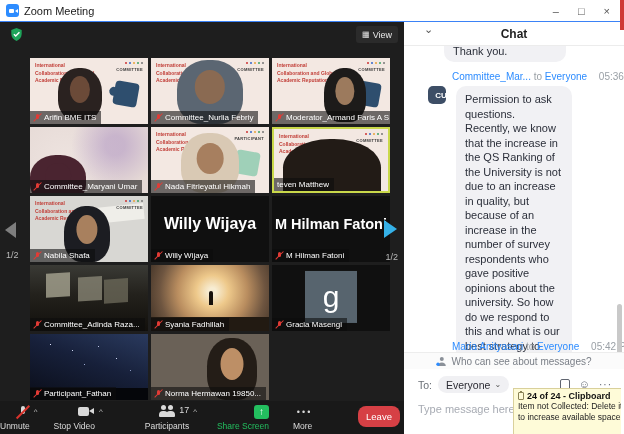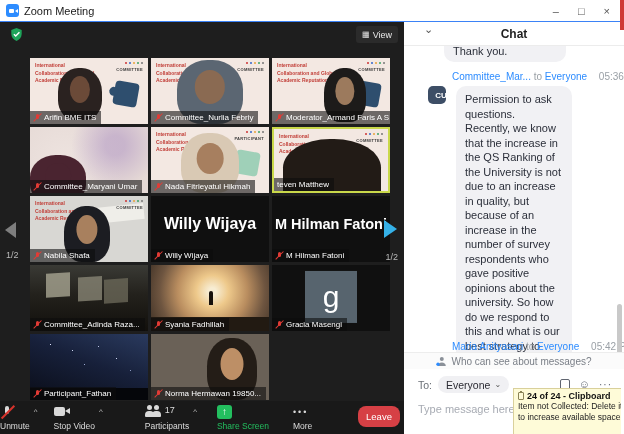--- a/index.html
+++ b/index.html
@@ -77,21 +77,21 @@
 
   
   .nav-left { position:absolute; left:5px; top:200px; width:0; height:0; border-top:8px solid transparent; border-bottom:8px solid transparent; border-right:11px solid #7e7e7e; }
   .nav-right { position:absolute; right:7px; top:198px; width:0; height:0; border-top:9px solid transparent; border-bottom:9px solid transparent; border-left:13px solid #35b1e8; }
   .page-num { position:absolute; color:#b9b9b9; font-size:9px; }
   .page-num.left { left:6px; top:228px; }
   .page-num.right { right:6px; top:230px; }
 
   
   .toolbar { position:absolute; left:0; bottom:0; width:100%; height:33px; background:#191919; display:flex; align-items:flex-start; padding-top:4px; }
-  .tb-item { display:flex; flex-direction:column; align-items:flex-start; gap:3px; font-size:8.5px; color:#dcdcdc; line-height:1; cursor:default; }
+  .tb-item { display:flex; flex-direction:column; align-items:flex-end; gap:3px; font-size:8.5px; color:#dcdcdc; line-height:1; cursor:default; }
   .tb-caret { color:#bdbdbd; font-size:8px; margin:2px 0 0 4px; }
   .ico { display:block; position:relative; height:14px; }
   .mic-big { width:14px; }
   .mic-big::before { content:""; position:absolute; left:5px; top:1px; width:4px; height:8px; border-radius:2px; background:#d9d9d9; }
   .mic-big::after { content:""; position:absolute; left:6.5px; top:-2px; width:1.8px; height:18px; background:#d8332c; transform:rotate(45deg); }
   .cam { width:17px; }
   .cam::before { content:""; position:absolute; left:0; top:2px; width:11px; height:9px; border-radius:2px; background:#d9d9d9; }
   .cam::after { content:""; position:absolute; right:1px; top:3px; width:0; height:0; border-top:3.5px solid transparent; border-bottom:3.5px solid transparent; border-right:5px solid #d9d9d9; }
   .ppl-wrap { display:flex; align-items:flex-start; gap:3px; height:14px; }
   .ppl { position:relative; width:17px; height:13px; }

